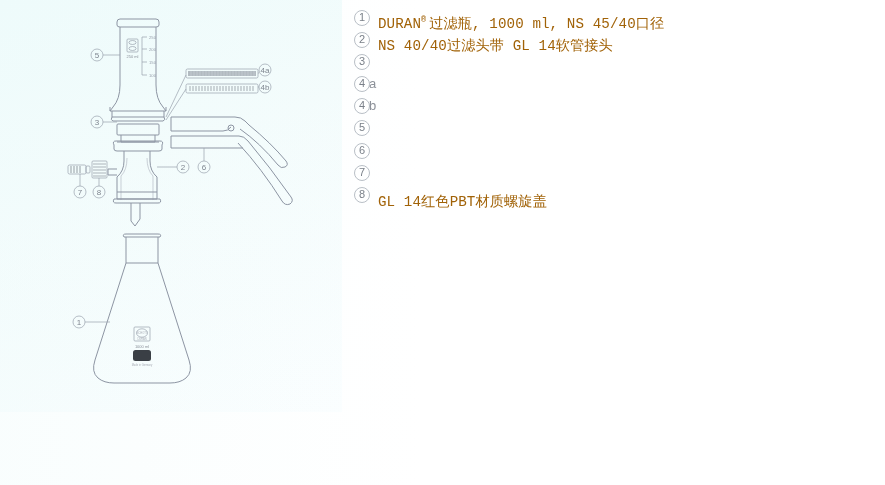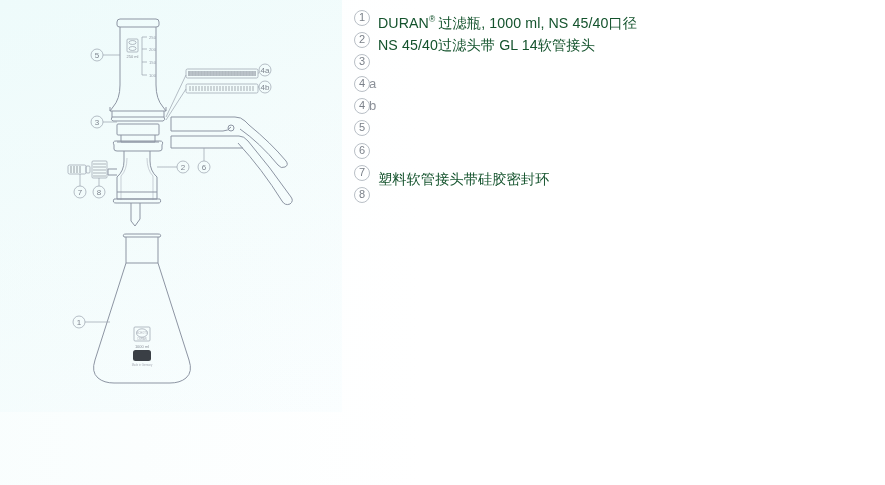--- a/index.html
+++ b/index.html
@@ -79,23 +79,23 @@
   }
   .legend-marker .sub {
     position: absolute;
     left: 17px;
     top: 3px;
     font-size: 13px;
     color: #8c9199;
   }
   .legend-text {
     font-size: 14.2px;
-    color: #14532d;
+    color: #a16207;
     letter-spacing: 0.1px;
-    font-family: Liberation Sans, sans-serif;
+    font-family: Liberation Mono, monospace;
   }
   .legend-text sup {
     font-size: 8.5px;
     vertical-align: super;
   }
   .legend-row.has-sub .legend-text { padding-left: 5px; }
 
   
   .ln { fill: none; stroke: #8d95a3; stroke-width: 1; }
   .ln-thin { fill: none; stroke: #9aa2ae; stroke-width: 0.7; }
@@ -350,21 +350,21 @@
     <span class="legend-marker">
       <span class="circ">1</span>
     </span>
     <span class="legend-text">DURAN<sup>®</sup> 过滤瓶, 1000 ml, NS 45/40口径</span>
   </div>
 
   <div class="legend-row">
     <span class="legend-marker">
       <span class="circ">2</span>
     </span>
-    <span class="legend-text">NS 45/40过滤头带 GL 14软管接头</span>
+    <span class="legend-text">NS 40/40过滤头带 GL 14软管接头</span>
   </div>
 
   <div class="legend-row">
     <span class="legend-marker">
       <span class="circ">3</span>
     </span>
   </div>
 
   <div class="legend-row has-sub">
     <span class="legend-marker">
@@ -389,22 +389,22 @@
   <div class="legend-row">
     <span class="legend-marker">
       <span class="circ">6</span>
     </span>
   </div>
 
   <div class="legend-row">
     <span class="legend-marker">
       <span class="circ">7</span>
     </span>
-    <span class="legend-text">塑料软管接头带硅胶密封环</span>
   </div>
 
   <div class="legend-row">
     <span class="legend-marker">
       <span class="circ">8</span>
     </span>
+    <span class="legend-text">GL 14红色PBT材质螺旋盖</span>
   </div>
 
 </div>
 
 </body></html>

